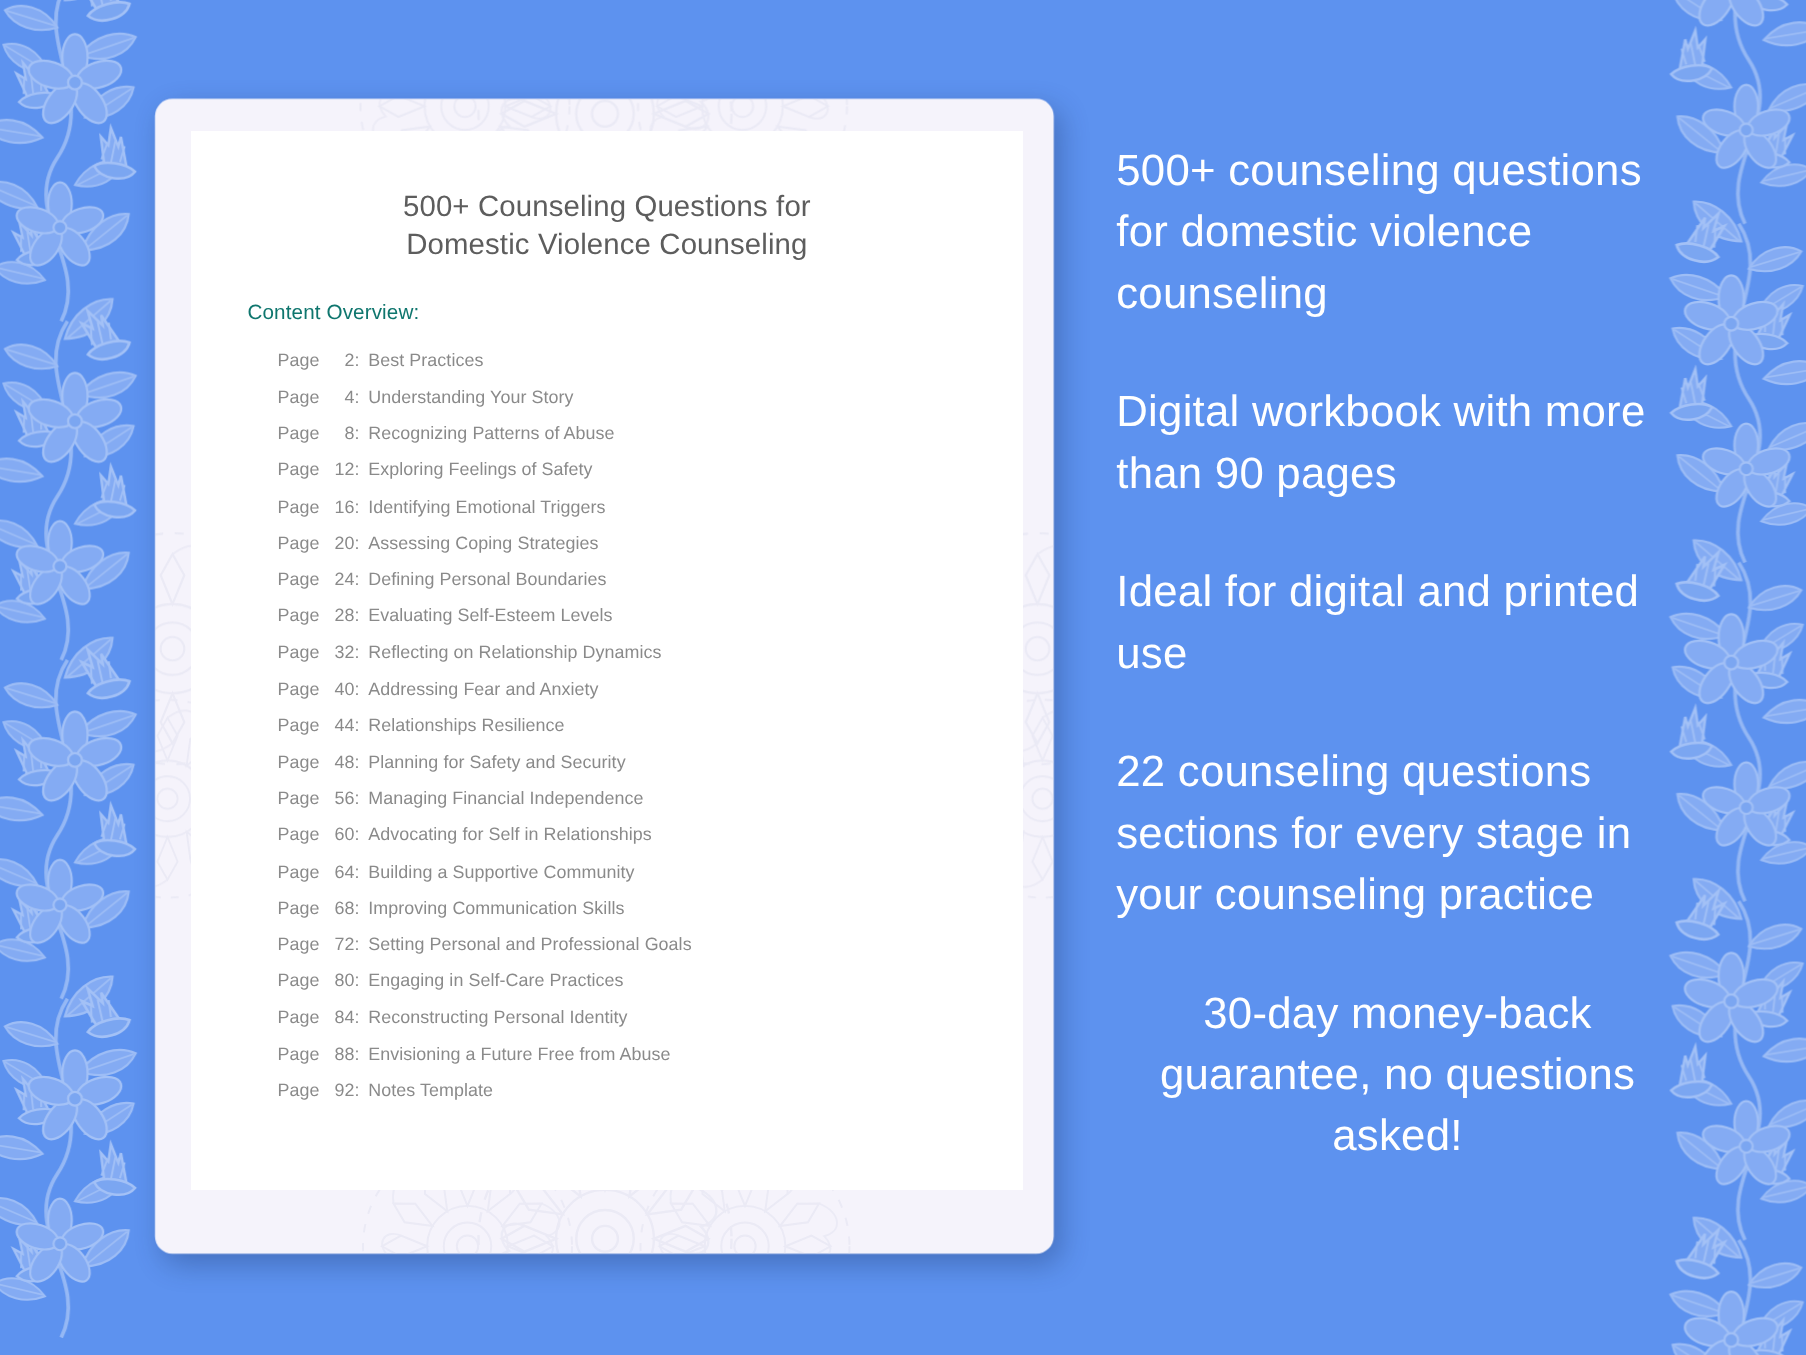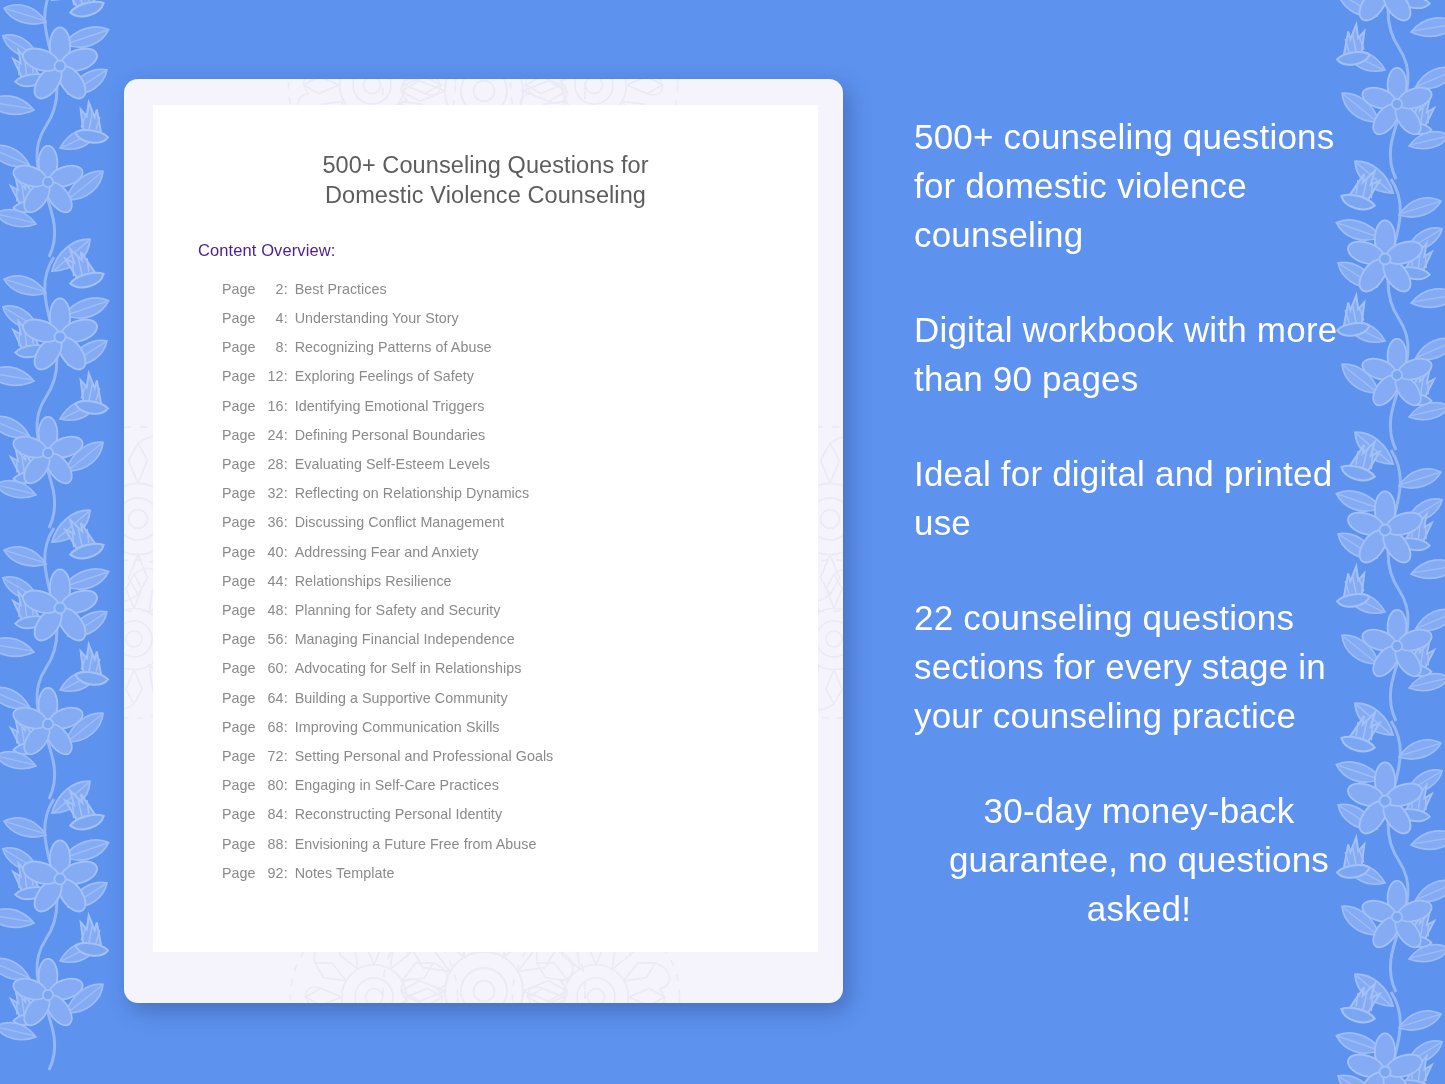--- a/index.html
+++ b/index.html
@@ -69,21 +69,21 @@
     line-height: 1.27;
     color: #5d5d5d;
     letter-spacing: 0.1px;
   }
 
   .overview-label {
     margin: 0;
     padding: 30px 0 0 45px;
     font-size: 16.5px;
     font-weight: 400;
-    color: #4c1d95;
+    color: #0f766e;
     letter-spacing: 0.1px;
   }
 
   .toc {
     list-style: none;
     margin: 0;
     padding: 15px 0 0 69px;
   }
   .toc-item {
     font-size: 14.3px;
@@ -101,21 +101,20 @@
   .toc-item .pg-title {
     padding-left: 7px;
   }
 
   
   .marketing {
     position: absolute;
     left: 893px;
     top: 112px;
     width: 450px;
-    margin-left: 21px;
   }
   .marketing p {
     margin: 0 0 46px 0;
     color: #ffffff;
     font-size: 35px;
     font-weight: 300;
     line-height: 1.40;
     letter-spacing: 0.2px;
   }
   .marketing p:last-child { margin-bottom: 0; text-align: center; }
@@ -243,24 +242,24 @@
     </h1>
 
     <div class="overview-label">Content Overview:</div>
 
     <ul class="toc">
         <li class="toc-item"><span class="pg-word">Page</span> <span class="pg-num">2</span><span>:</span><span class="pg-title">Best Practices</span></li>
         <li class="toc-item"><span class="pg-word">Page</span> <span class="pg-num">4</span><span>:</span><span class="pg-title">Understanding Your Story</span></li>
         <li class="toc-item"><span class="pg-word">Page</span> <span class="pg-num">8</span><span>:</span><span class="pg-title">Recognizing Patterns of Abuse</span></li>
         <li class="toc-item"><span class="pg-word">Page</span> <span class="pg-num">12</span><span>:</span><span class="pg-title">Exploring Feelings of Safety</span></li>
         <li class="toc-item"><span class="pg-word">Page</span> <span class="pg-num">16</span><span>:</span><span class="pg-title">Identifying Emotional Triggers</span></li>
+        <li class="toc-item"><span class="pg-word">Page</span> <span class="pg-num">20</span><span>:</span><span class="pg-title">Assessing Coping Strategies</span></li>
         <li class="toc-item"><span class="pg-word">Page</span> <span class="pg-num">24</span><span>:</span><span class="pg-title">Defining Personal Boundaries</span></li>
         <li class="toc-item"><span class="pg-word">Page</span> <span class="pg-num">28</span><span>:</span><span class="pg-title">Evaluating Self-Esteem Levels</span></li>
         <li class="toc-item"><span class="pg-word">Page</span> <span class="pg-num">32</span><span>:</span><span class="pg-title">Reflecting on Relationship Dynamics</span></li>
-        <li class="toc-item"><span class="pg-word">Page</span> <span class="pg-num">36</span><span>:</span><span class="pg-title">Discussing Conflict Management</span></li>
         <li class="toc-item"><span class="pg-word">Page</span> <span class="pg-num">40</span><span>:</span><span class="pg-title">Addressing Fear and Anxiety</span></li>
         <li class="toc-item"><span class="pg-word">Page</span> <span class="pg-num">44</span><span>:</span><span class="pg-title">Relationships Resilience</span></li>
         <li class="toc-item"><span class="pg-word">Page</span> <span class="pg-num">48</span><span>:</span><span class="pg-title">Planning for Safety and Security</span></li>
         <li class="toc-item"><span class="pg-word">Page</span> <span class="pg-num">56</span><span>:</span><span class="pg-title">Managing Financial Independence</span></li>
         <li class="toc-item"><span class="pg-word">Page</span> <span class="pg-num">60</span><span>:</span><span class="pg-title">Advocating for Self in Relationships</span></li>
         <li class="toc-item"><span class="pg-word">Page</span> <span class="pg-num">64</span><span>:</span><span class="pg-title">Building a Supportive Community</span></li>
         <li class="toc-item"><span class="pg-word">Page</span> <span class="pg-num">68</span><span>:</span><span class="pg-title">Improving Communication Skills</span></li>
         <li class="toc-item"><span class="pg-word">Page</span> <span class="pg-num">72</span><span>:</span><span class="pg-title">Setting Personal and Professional Goals</span></li>
         <li class="toc-item"><span class="pg-word">Page</span> <span class="pg-num">80</span><span>:</span><span class="pg-title">Engaging in Self-Care Practices</span></li>
         <li class="toc-item"><span class="pg-word">Page</span> <span class="pg-num">84</span><span>:</span><span class="pg-title">Reconstructing Personal Identity</span></li>

